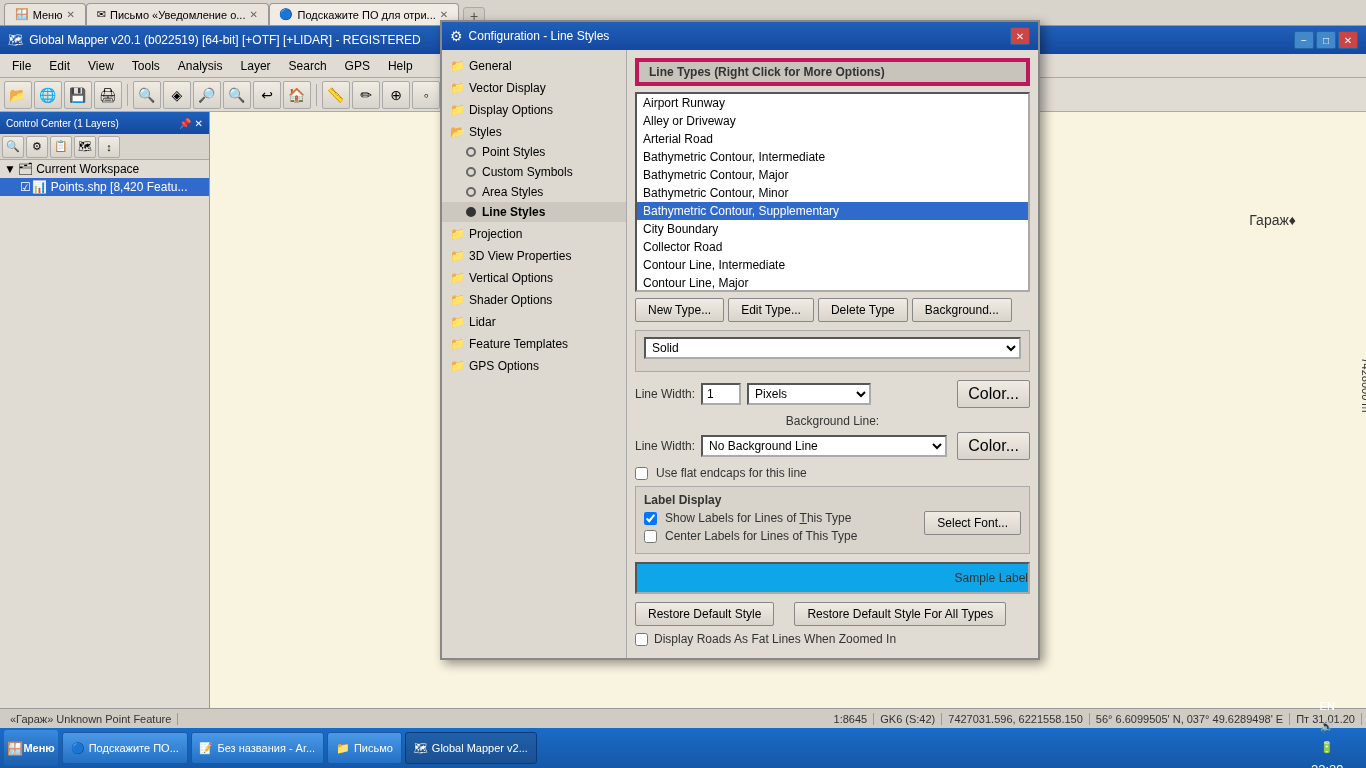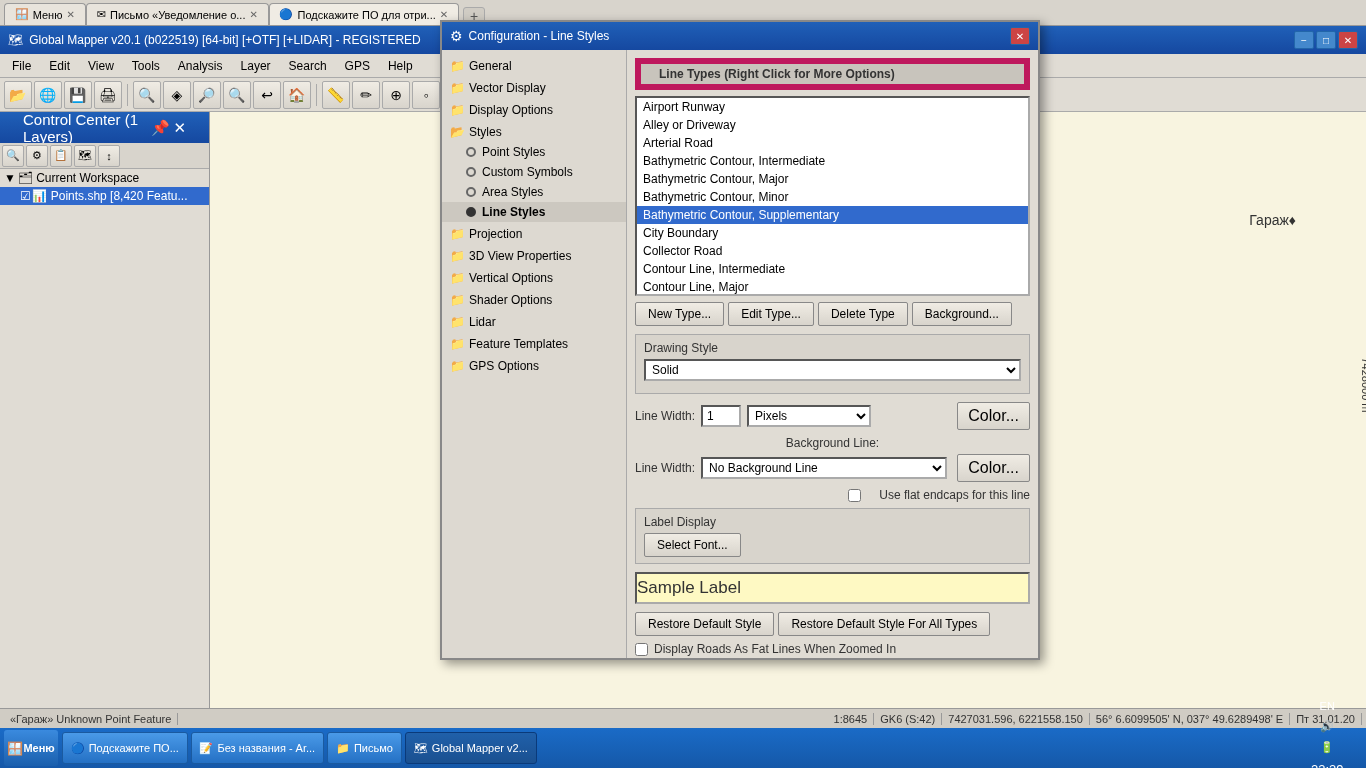--- a/index.html
+++ b/index.html
@@ -38,21 +38,21 @@
     
     .toolbar { height: 34px; background: #e0dcd4; border-bottom: 1px solid #aaa; display: flex; align-items: center; padding: 2px 4px; gap: 2px; }
     .tool-btn { width: 28px; height: 28px; background: linear-gradient(to bottom, #f0ece4, #d8d4cc); border: 1px solid #aaa; border-radius: 2px; display: flex; align-items: center; justify-content: center; cursor: pointer; font-size: 14px; }
     .tool-separator { width: 1px; height: 22px; background: #aaa; margin: 0 3px; }
 
     
     .content-area { display: flex; height: calc(100% - 58px); }
 
     
     .left-panel { width: 210px; background: #e0dcd4; border-right: 1px solid #999; display: flex; flex-direction: column; }
-    .panel-titlebar { height: 31px; background: linear-gradient(to bottom, #2060b8, #1548a0); display: flex; align-items: center; padding: 0 23px; color: white; font-size: 15px; gap: 4px; }
+    .panel-titlebar { height: 22px; background: linear-gradient(to bottom, #2060b8, #1548a0); display: flex; align-items: center; padding: 0 6px; color: white; font-size: 10px; gap: 4px; }
     .panel-toolbar { height: 26px; background: #d8d4cc; border-bottom: 1px solid #aaa; display: flex; align-items: center; padding: 2px; gap: 2px; }
     .panel-content { flex: 1; overflow: hidden; }
     .tree-item { display: flex; align-items: center; padding: 2px 4px; font-size: 12px; cursor: pointer; }
     .tree-item.selected { background: #316acd; color: white; }
 
     
     .map-area { flex: 1; background: #f5f0d8; position: relative; overflow: hidden; }
     .map-bg { width: 100%; height: 100%; background: #f8f4e0; }
     .map-scale { position: absolute; bottom: 30px; left: 50%; transform: translateX(-50%); display: flex; flex-direction: column; align-items: center; }
     .scale-bar { width: 160px; height: 8px; border: 2px solid #333; display: flex; }
@@ -76,42 +76,42 @@
     .dialog-nav { width: 185px; background: #ddd9d1; border-right: 1px solid #aaa; padding: 6px 0; overflow-y: auto; }
     .nav-group { margin-bottom: 2px; }
     .nav-header { display: flex; align-items: center; padding: 3px 8px; font-size: 12px; cursor: pointer; }
     .nav-header-icon { margin-right: 4px; font-size: 12px; color: #555; }
     .nav-sub-item { display: flex; align-items: center; padding: 3px 8px 3px 24px; font-size: 12px; cursor: pointer; }
     .nav-sub-item .radio { width: 10px; height: 10px; border-radius: 50%; border: 2px solid #666; margin-right: 6px; display: inline-block; }
     .nav-sub-item .radio.filled { background: #333; border-color: #333; }
 
     
     .dialog-content { flex: 1; background: #e0dcd4; padding: 8px; overflow-y: auto; }
-    .section-title { font-size: 12px; font-weight: bold; color: #333; margin-bottom: 6px; background: #c8c4bc; padding: 3px 18px; border: 6px solid #be185d; }
+    .section-title { font-size: 12px; font-weight: bold; color: #333; margin-bottom: 6px; background: #c8c4bc; padding: 3px 10px; border: 4px solid #be185d; }
     .line-types-list { width: 100%; height: 200px; border: 2px inset #aaa; background: white; overflow-y: auto; margin-bottom: 6px; }
     .list-item { padding: 2px 6px; font-size: 12px; cursor: pointer; }
     .list-item.selected { background: #316acd; color: white; }
 
     .btn-row { display: flex; gap: 4px; margin-bottom: 8px; }
     .dialog-btn { padding: 4px 12px; background: linear-gradient(to bottom, #f0ece4, #d8d4cc); border: 1px solid #888; border-radius: 2px; font-size: 12px; cursor: pointer; }
 
     .form-row { display: flex; align-items: center; margin-bottom: 6px; gap: 6px; }
     .form-label { font-size: 12px; color: #333; white-space: nowrap; }
     .form-input { height: 22px; border: 2px inset #aaa; background: white; font-size: 12px; padding: 0 4px; }
     .form-select { height: 22px; border: 2px inset #aaa; background: white; font-size: 12px; padding: 0 2px; }
     .color-btn { padding: 4px 10px; background: linear-gradient(to bottom, #f0ece4, #d8d4cc); border: 1px solid #888; border-radius: 2px; font-size: 16px; cursor: pointer; }
 
     .section-box { border: 1px solid #aaa; background: #d8d4cc; padding: 6px 8px; margin-bottom: 8px; }
-    .checkbox-row { display: flex; align-items: center; gap: 18px; margin-bottom: 4px; justify-content: flex-end; }
+    .checkbox-row { display: flex; align-items: center; gap: 8px; margin-bottom: 4px; }
     .checkbox-label { font-size: 12px; color: #333; }
     input[type="checkbox"] { width: 13px; height: 13px; }
 
-    .sample-label-box { width: 100%; height: 32px; border: 2px inset #aaa; background: #fef9c3; display: flex; align-items: center; justify-content: flex-start; font-size: 17px; color: #333; margin-bottom: 8px; }
-
-    .bottom-btn-row { display: flex; gap: 4px; margin-bottom: 6px; }
+    .sample-label-box { width: 100%; height: 32px; border: 2px inset #aaa; background: #0ea5e9; display: flex; align-items: center; justify-content: flex-end; font-size: 12px; color: #333; margin-bottom: 8px; }
+
+    .bottom-btn-row { display: flex; gap: 20px; margin-bottom: 6px; }
     .display-roads-row { display: flex; align-items: center; gap: 6px; margin-bottom: 8px; }
   </style>
 </head>
 <body>
 
 <div class="main-bg">
 
   <div class="browser-tabs">
     <div class="tab">
       <span>🪟</span>
@@ -357,21 +357,20 @@
             </div>
           </div>
           <div class="btn-row">
             <button class="dialog-btn">New Type...</button>
             <button class="dialog-btn">Edit Type...</button>
             <button class="dialog-btn">Delete Type</button>
             <button class="dialog-btn">Background...</button>
           </div>
 
           <div class="section-box">
-            <div class="form-label" style="margin-bottom:4px;">Drawing Style</div>
             <div class="form-row">
               <select class="form-select" style="width:100%;flex:1;">
                 <option>Solid</option>
                 <option>Dashed</option>
                 <option>Dotted</option>
               </select>
             </div>
           </div>
 
           <div class="form-row">
@@ -396,22 +395,32 @@
               <button class="color-btn" style="margin-left:4px;">Color...</button>
             </div>
           </div>
 
           <div class="checkbox-row" style="margin-bottom:6px;">
             <input type="checkbox" style="">
             <span class="checkbox-label">Use flat endcaps for this line</span>
           </div>
 
           <div class="section-box">
-            <div class="form-label" style="margin-bottom:4px;font-weight:normal;">Label Display</div>
+            <div class="form-label" style="margin-bottom:4px;font-weight:bold;">Label Display</div>
             <div style="display:flex;align-items:flex-start;justify-content:space-between;">
+              <div>
+                <div class="checkbox-row">
+                  <input type="checkbox" checked="" style="">
+                  <span class="checkbox-label">Show Labels for Lines of <span style="text-decoration:underline;">T</span>his Type</span>
+                </div>
+                <div class="checkbox-row">
+                  <input type="checkbox" style="">
+                  <span class="checkbox-label">Center Labels for Lines of This Type</span>
+                </div>
+              </div>
               <button class="dialog-btn">Select Font...</button>
             </div>
           </div>
 
           <div class="sample-label-box">
             <span>Sample Label</span>
           </div>
 
           <div class="bottom-btn-row">
             <button class="dialog-btn">Restore Default Style</button>

